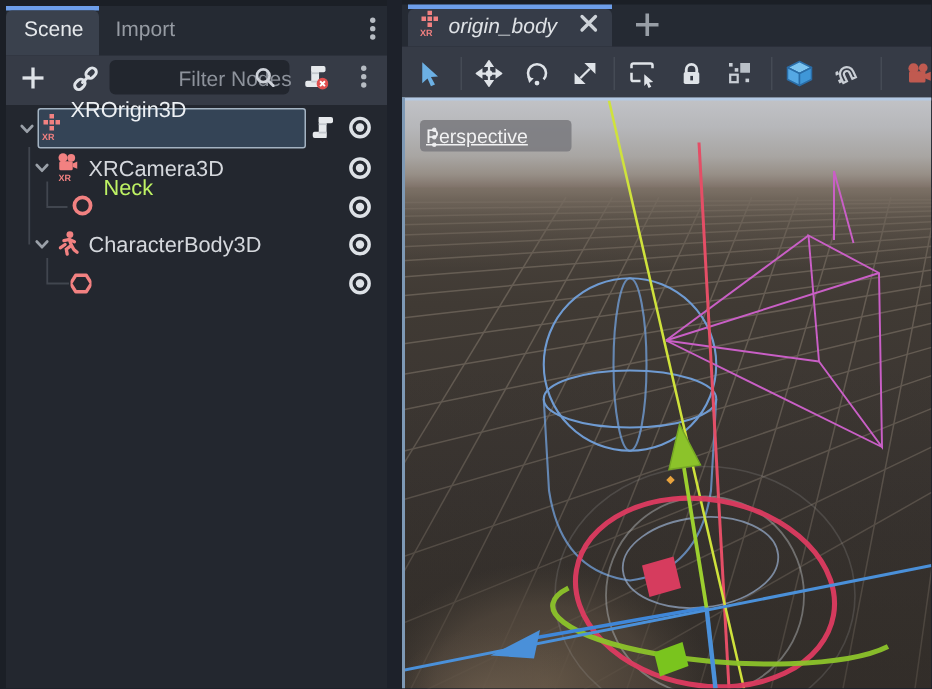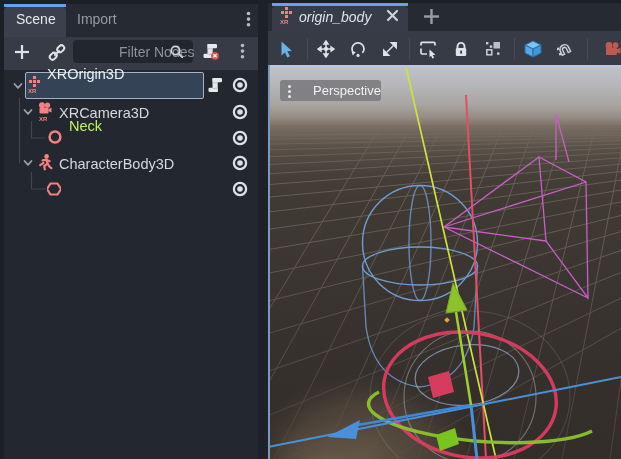--- a/index.html
+++ b/index.html
@@ -339,15 +339,15 @@
     </svg>
 <div class="abs" style="left:268px;top:65px;width:353px;height:2px;background:#b3c9e4;"></div>
 <div class="abs" style="left:268px;top:65px;width:2px;height:394px;background:#7e99b5;"></div>
 
 <div class="abs" style="left:280px;top:80px;width:101px;height:21px;background:rgba(125,125,129,0.92);border-radius:3px;"></div>
 <svg style="position:absolute;left:287px;top:84px;" width="5" height="16" viewBox="0 0 5 16">
       <circle cx="2.5" cy="2.5" r="1.5" fill="#e8e8ea"></circle>
       <circle cx="2.5" cy="7.5" r="1.5" fill="#e8e8ea"></circle>
       <circle cx="2.5" cy="12.5" r="1.5" fill="#e8e8ea"></circle>
     </svg>
-<div class="txt" style="left:313px;top:83px;font-size:13px;color:#f2f2f3;">Perspective</div>
+<div class="txt" style="left:284px;top:83px;font-size:13px;color:#f2f2f3;text-decoration:underline;">Perspective</div>
 
 </div>
 
 </body></html>

